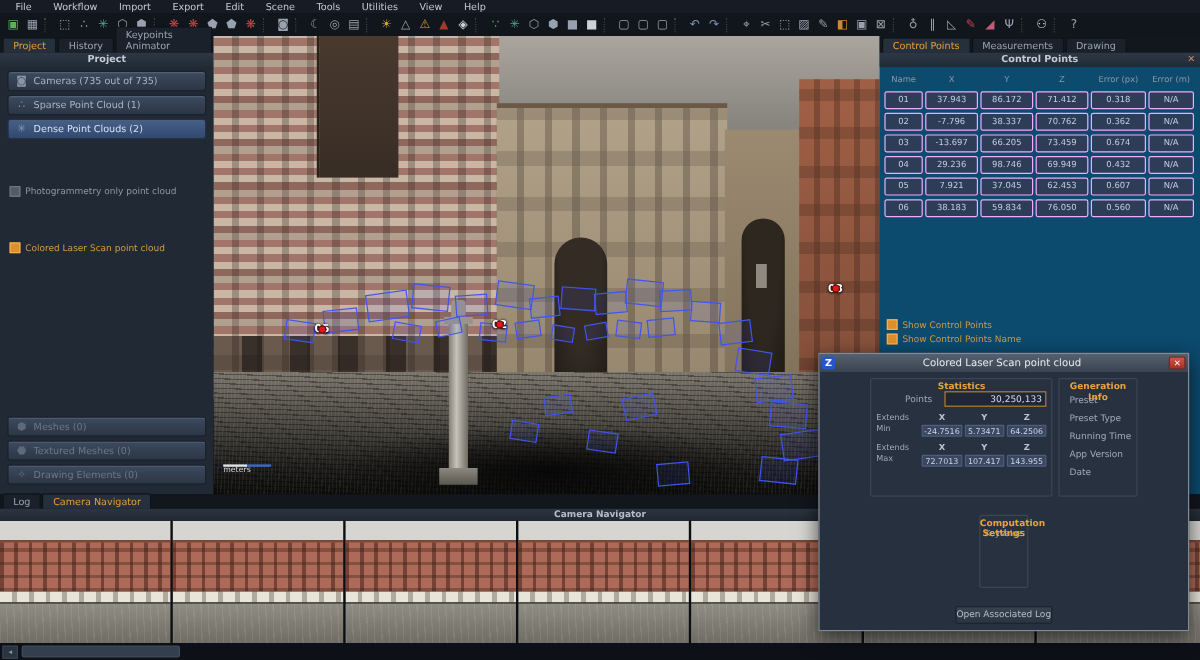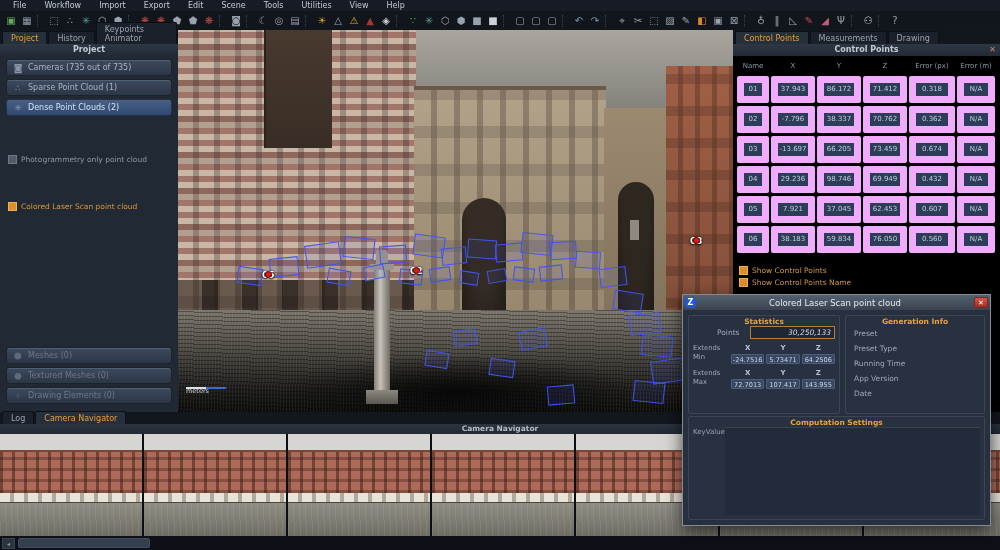--- a/index.html
+++ b/index.html
@@ -94,28 +94,28 @@
   .marker{display:flex;flex-direction:column;align-items:flex-start;z-index:5;}
   .mlabel{font-size:9px;font-weight:bold;color:#fff;text-shadow:0 1px 2px #000,0 0 2px #000;position:static;}
   .mdot{width:5px;height:5px;border-radius:50%;background:#e01818;border:1px solid #5a0a0a;
         margin:1px 0 0 3px;position:static;}
   .m05{left:84px;top:240px;} .m02{left:232px;top:236px;} .m03{left:512px;top:206px;}
   .scale{left:4px;top:356px;background:rgba(20,30,50,.55);padding:1px 4px 2px;border-radius:2px;
          display:flex;flex-direction:column;gap:1px;}
   .scale span{position:static;font-size:6.5px;color:#d6dae0;}
   .scale-line{position:static;width:40px;height:2px;background:linear-gradient(90deg,#dde2e8 50%,#3a6ad0 50%);}
   
-  #right-panel{position:absolute;left:733px;top:30px;width:267px;height:382px;background:#000000;
+  #right-panel{position:absolute;left:733px;top:30px;width:267px;height:382px;background:#0c4a6e;
                box-sizing:border-box;}
   #cp-table{padding:3px 4px 0;}
   .cp-head,.cp-row{display:grid;grid-template-columns:32px 44px 44px 44px 46px 38px;gap:2px;
                    justify-items:stretch;margin-bottom:3px;}
   .cp-head div{font-size:7px;color:#8d98a8;text-align:center;padding:3px 0;}
   .cp-row div{font-size:7px;color:#c3cedf;text-align:center;height:13px;line-height:13px;
-              background:#2e3d57;border:7px solid #f0abfc;border-radius:2px;}
+              background:#2e3d57;border:1px solid #f0abfc;border-radius:2px;}
   .rchecks{position:absolute;left:6px;top:236px;display:flex;flex-direction:column;gap:3px;}
   .rcheck{display:flex;align-items:center;gap:4px;font-size:7.5px;color:#cf9a4a;}
   .rcheck .cbox{background:#dd8f2b;border-color:#f2b054;}
   
   #bottom-panel{position:absolute;left:0;top:412px;width:1000px;height:138px;background:#10141a;}
   #bottom-tabs{position:absolute;left:0;top:0;width:100%;height:12px;}
   #bottom-tabs .tab{font-size:8px;}
   #nav-title{position:absolute;left:0;top:12px;width:100%;height:10px;line-height:10px;
              text-align:center;font-size:7.5px;font-weight:bold;color:#b4bec9;
              background:linear-gradient(#2b3440,#212933);}
@@ -141,32 +141,32 @@
           background:#27303e;border:1px solid #838b96;box-shadow:0 5px 16px rgba(0,0,0,.65);
           box-sizing:border-box;display:flex;flex-direction:column;}
   #dlg-title{height:15px;flex:0 0 auto;background:linear-gradient(#55616f,#3a4350);
              display:flex;align-items:center;padding:0 2px;gap:3px;}
   #dlg-title .appic{width:11px;height:11px;background:#2458c8;border-radius:2px;color:#fff;
                     font-size:8px;font-weight:bold;text-align:center;line-height:11px;}
   #dlg-title .dtext{flex:1;text-align:center;font-size:8.5px;color:#e6ebf1;}
   #dlg-title .dclose{width:14px;height:11px;background:linear-gradient(#d4564a,#a32f22);
                      border:1px solid #7e241a;border-radius:2px;color:#fff;font-size:7px;
                      text-align:center;line-height:11px;box-sizing:border-box;}
-  #dlg-body{flex:1;padding:5px;display:flex;flex-direction:column;gap:2px;}
+  #dlg-body{flex:1;padding:5px;display:flex;flex-direction:column;gap:15px;align-items:center;}
   .grp{position:relative;border:1px solid #3b4554;background:#28313f;border-radius:2px;
        padding:10px 4px 4px;box-sizing:border-box;}
   .grp-label{position:absolute;top:1px;left:0;right:0;text-align:center;font-size:7.5px;
              font-weight:bold;color:#e8a33d;}
   #grp-row{display:flex;gap:5px;height:99px;}
   #grp-stats{width:152px;flex:0 0 auto;}
   #grp-gen{flex:1;}
   .points-row{display:flex;align-items:center;gap:3px;}
   .points-row .plabel{font-size:7.5px;color:#9fa9b8;width:30px;margin-left:24px;}
   .points-field{flex:1;height:11px;line-height:11px;border:1px solid #b5802e;background:#1f2735;
-                font-size:7.5px;color:#d6dde8;text-align:right;padding:0 3px;font-style:italic;}
+                font-size:7.5px;color:#d6dde8;text-align:right;padding:0 3px;}
   .ext{display:grid;grid-template-columns:36px 1fr 1fr 1fr;grid-template-rows:9px 10px;
        gap:1px 2px;margin-top:5px;}
   .ext .elabel{grid-row:1/3;font-size:6.8px;color:#9fa9b8;line-height:1.3;}
   .ext .axh{font-size:7px;font-weight:bold;color:#b8c2d2;text-align:center;}
   .ext .eval{font-size:6.6px;color:#ccd5e4;text-align:center;background:#3a4760;
              border:1px solid #4d5d7e;border-radius:1px;line-height:10px;height:10px;box-sizing:border-box;}
   .gi-row{font-size:7.5px;color:#9fa9b8;height:15px;line-height:15px;padding-left:4px;}
   #grp-comp{flex:1;display:flex;flex-direction:row;}
   .comp-head{display:flex;}
   .comp-head div{flex:1;text-align:center;font-size:7px;color:#97a1b0;padding:1px 0 2px;}
@@ -571,16 +571,17 @@
         </div>
       </div>
       <div id="grp-comp" class="grp">
         <div class="grp-label">Computation Settings</div>
         <div class="comp-head">
           <div>Key</div>
           <div>Value</div>
         </div>
         <div class="comp-body"></div>
       </div>
+      <div id="dlg-btn">Open Associated Log</div>
     </div>
   </div>
 
 </div>
 
 </body></html>

